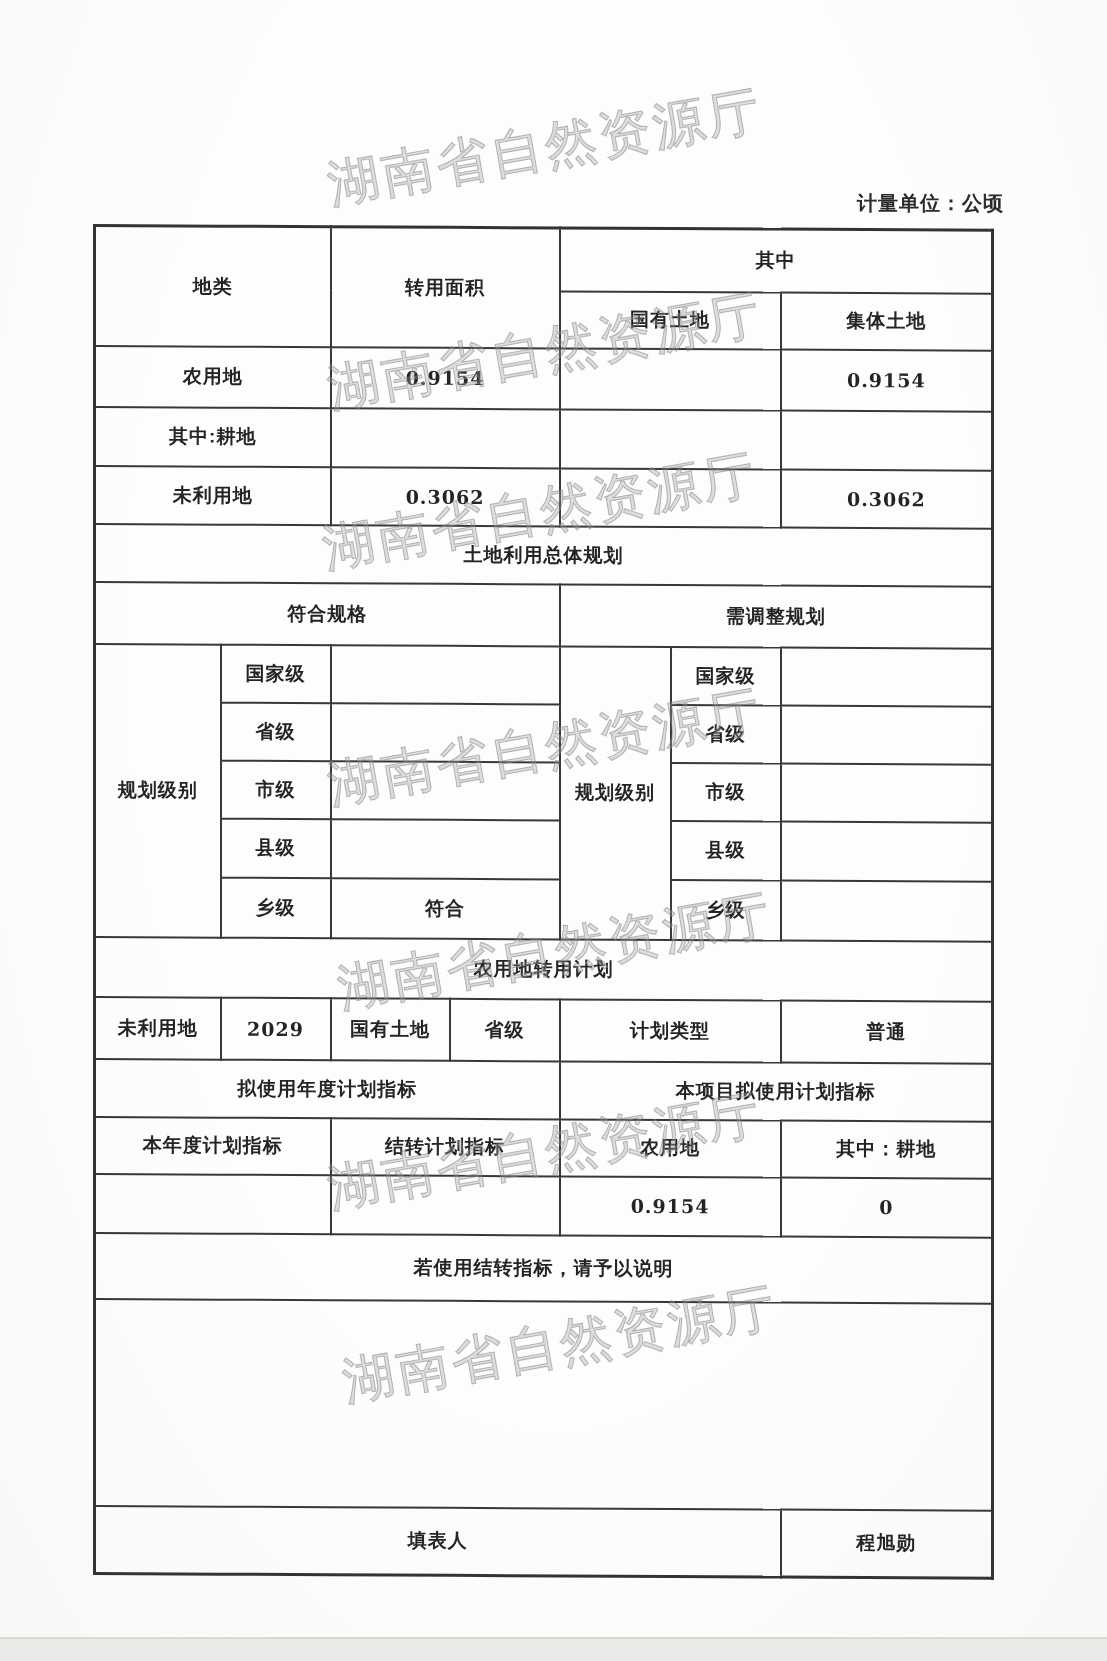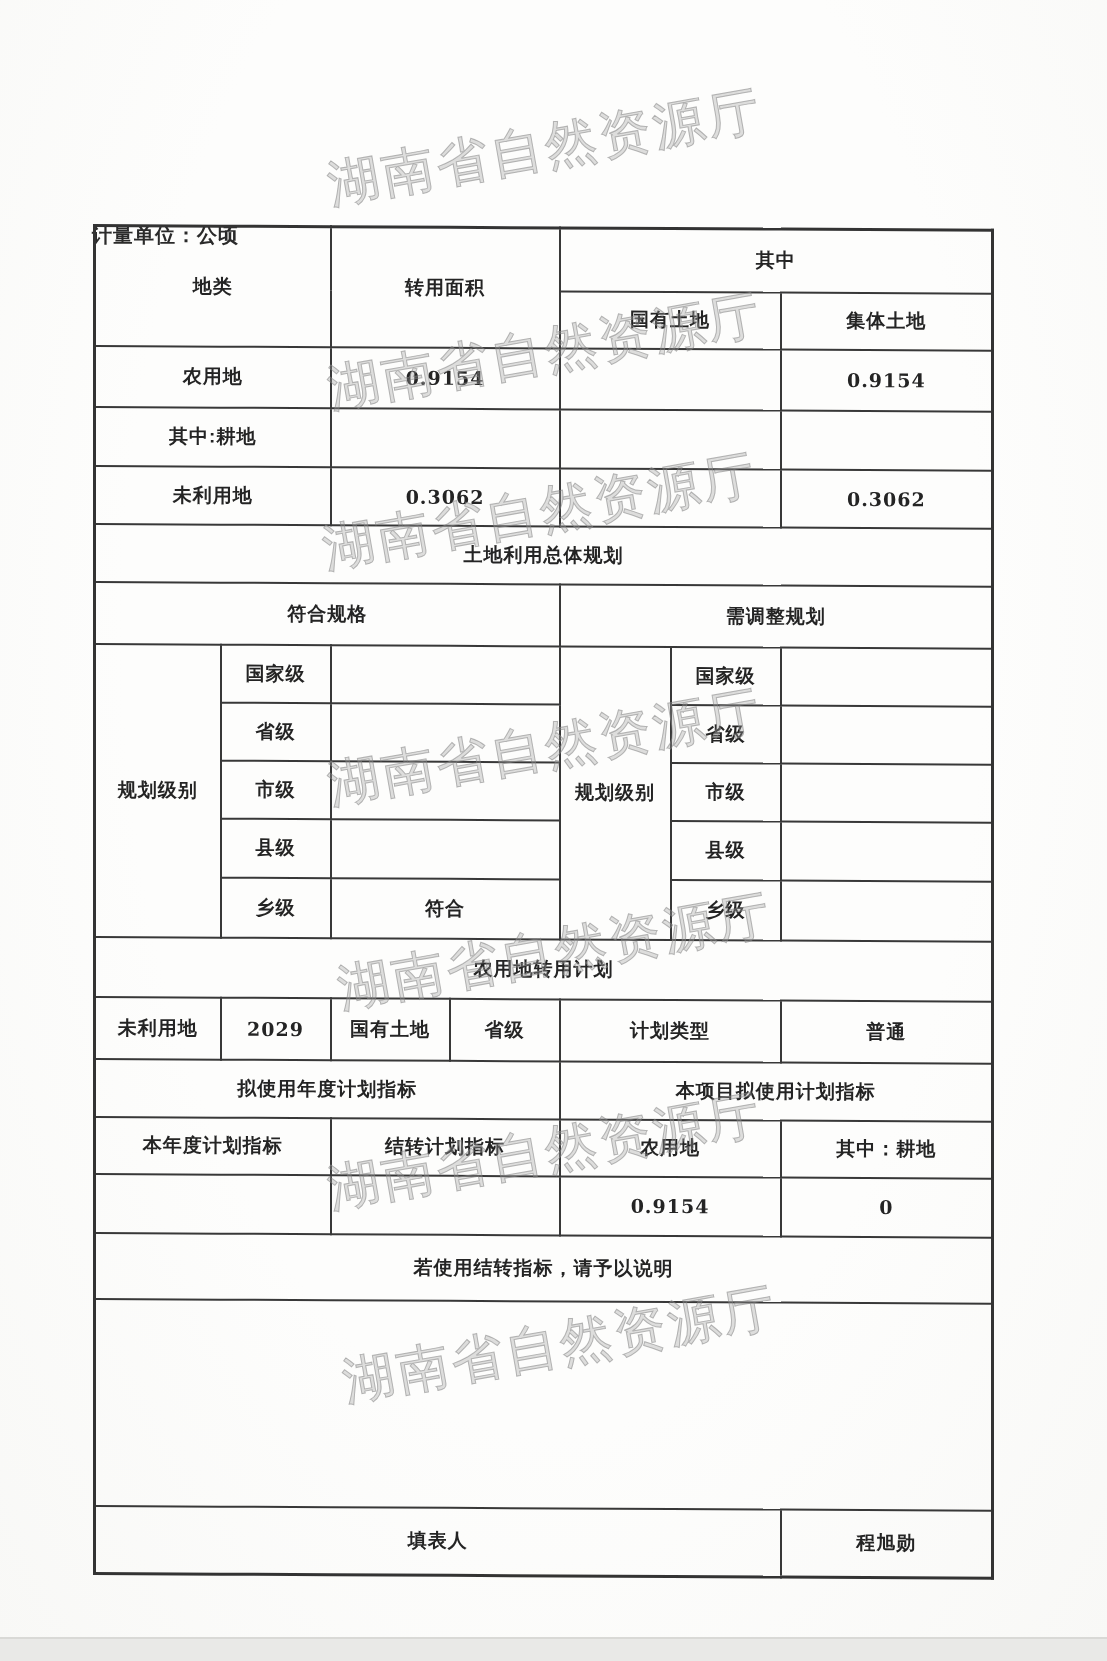--- a/index.html
+++ b/index.html
@@ -13,23 +13,22 @@
     background:radial-gradient(ellipse at 50% 38%, #fdfdfc 55%, #f8f8f6 100%);
   }
   
   .title{
     position:absolute;left:92px;top:96px;width:898px;
     text-align:center;font-size:37px;font-weight:700;color:#242424;
     letter-spacing:2px;margin:0;
   }
   .unit-note{
     position:absolute;left:92px;top:190px;width:912px;
-    text-align:left;font-size:20px;font-weight:600;color:#2a2a2a;
+    text-align:right;font-size:20px;font-weight:600;color:#2a2a2a;
     letter-spacing:1px;
-    margin-top:32px;
   }
   
   .wm{
     position:absolute;white-space:nowrap;z-index:5;
     font-size:52px;font-weight:400;letter-spacing:3px;
     color:rgba(158,158,158,0.34);
     -webkit-text-stroke:1px rgba(132,132,132,0.55);
     transform:translate(-50%,-50%) rotate(-10deg);
     pointer-events:none;
   }

